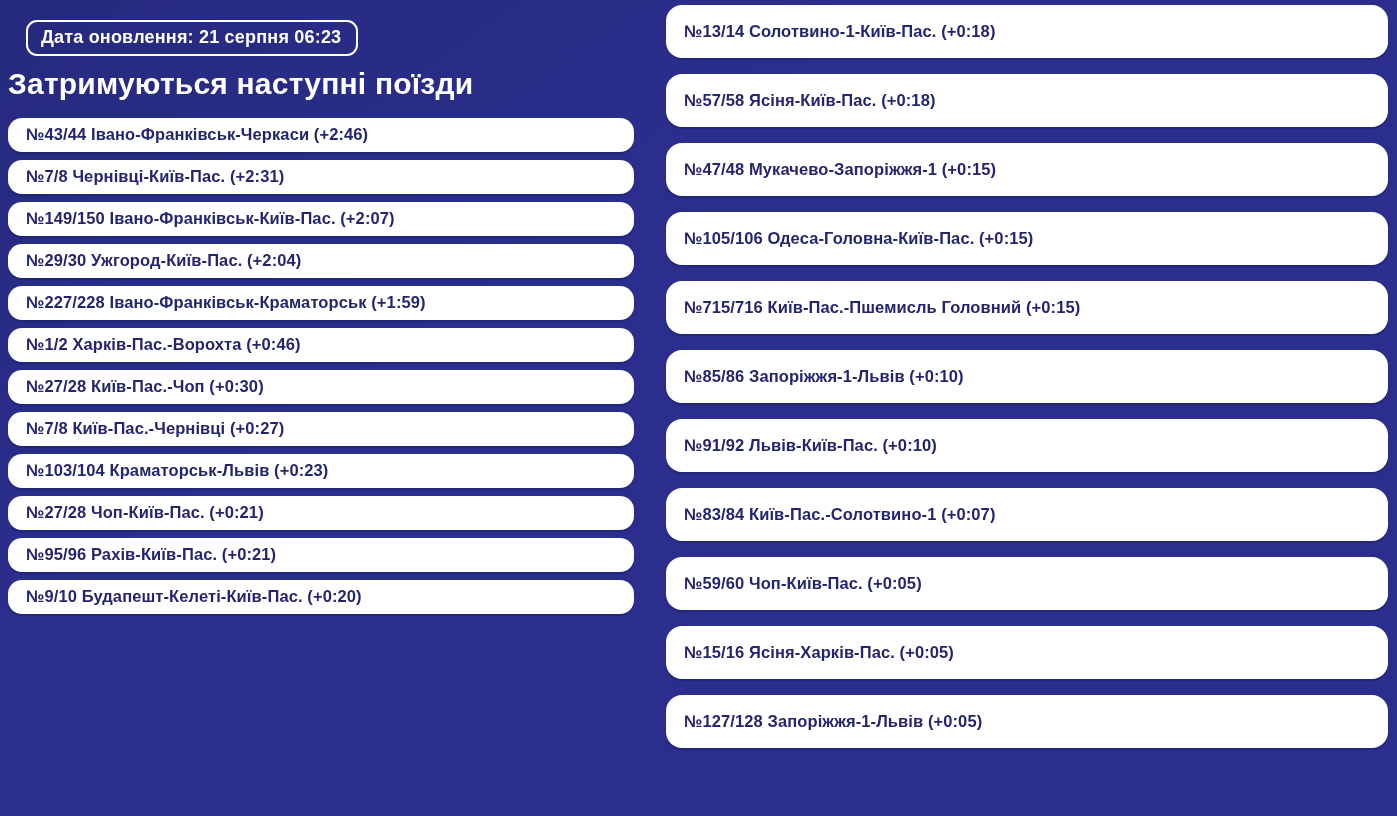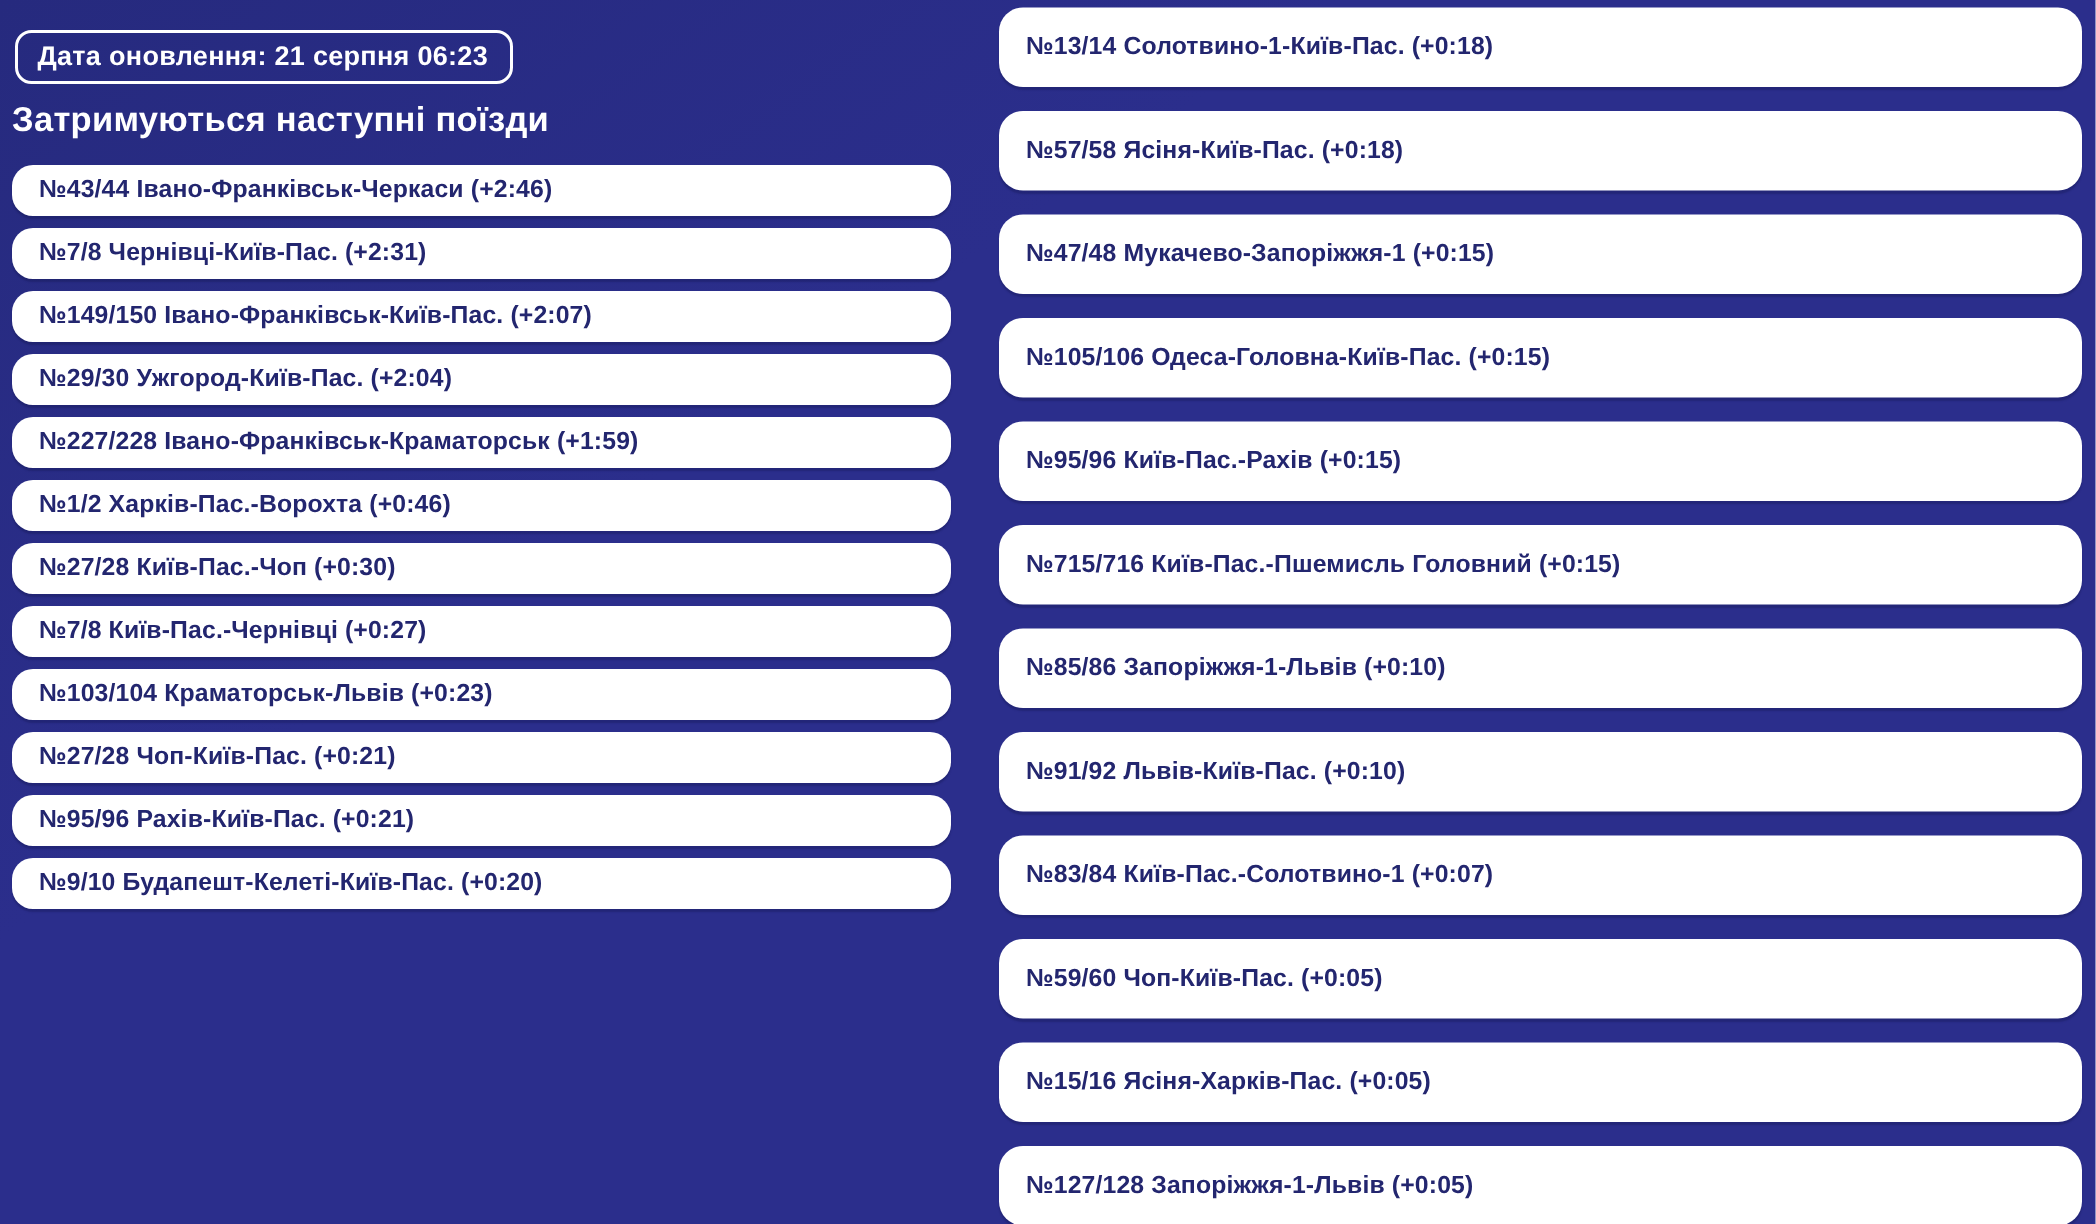--- a/index.html
+++ b/index.html
@@ -19,33 +19,33 @@
   .page{position:absolute;inset:0;}
   .left-col{
     position:absolute;left:8px;top:0;width:626px;
   }
   .right-col{
     position:absolute;left:666px;top:0;width:722px;
   }
   .badge{
     display:inline-block;
     margin-top:20px;
-    margin-left:2px;
+    margin-left:18px;
     border:2.5px solid var(--white);
     border-radius:11px;
     padding:5px 15px 6px 13px;
     color:var(--white);
     font-size:18px;
     font-weight:700;
     letter-spacing:.2px;
   }
   .title{
     margin-top:11px;
     color:var(--white);
-    font-size:23px;
+    font-size:30px;
     font-weight:800;
     letter-spacing:.2px;
     line-height:1.12;
   }
   .cards{
     display:flex;
     flex-direction:column;
   }
   .left-col .cards{margin-top:17px;gap:8px;}
   .right-col .cards{margin-top:5px;gap:16px;}
@@ -123,23 +123,20 @@
         <div class="card">
           <span>№57/58 Ясіня-Київ-Пас. (+0:18)</span>
         </div>
         <div class="card">
           <span>№47/48 Мукачево-Запоріжжя-1 (+0:15)</span>
         </div>
         <div class="card">
           <span>№105/106 Одеса-Головна-Київ-Пас. (+0:15)</span>
         </div>
         <div class="card">
-          <span>№95/96 Київ-Пас.-Рахів (+0:15)</span>
-        </div>
-        <div class="card">
           <span>№715/716 Київ-Пас.-Пшемисль Головний (+0:15)</span>
         </div>
         <div class="card">
           <span>№85/86 Запоріжжя-1-Львів (+0:10)</span>
         </div>
         <div class="card">
           <span>№91/92 Львів-Київ-Пас. (+0:10)</span>
         </div>
         <div class="card">
           <span>№83/84 Київ-Пас.-Солотвино-1 (+0:07)</span>

